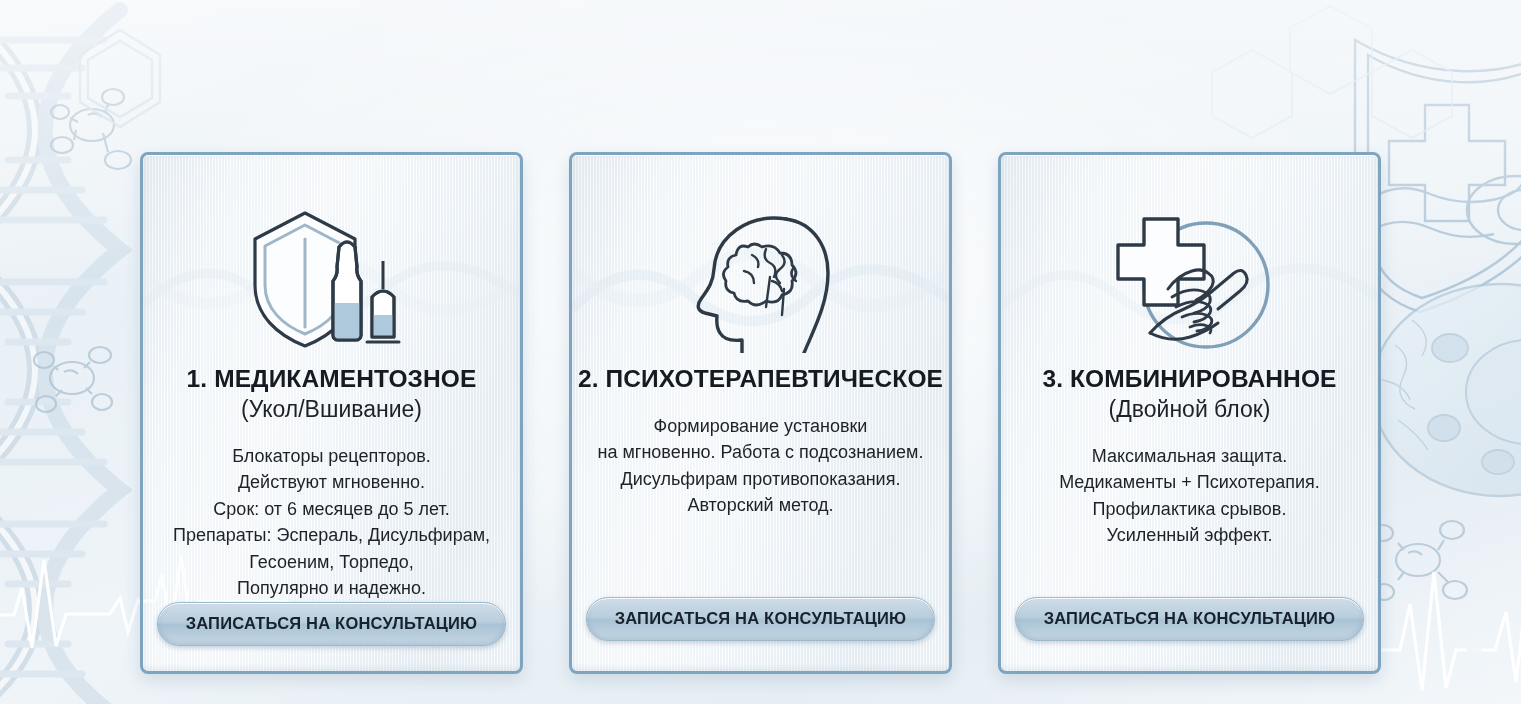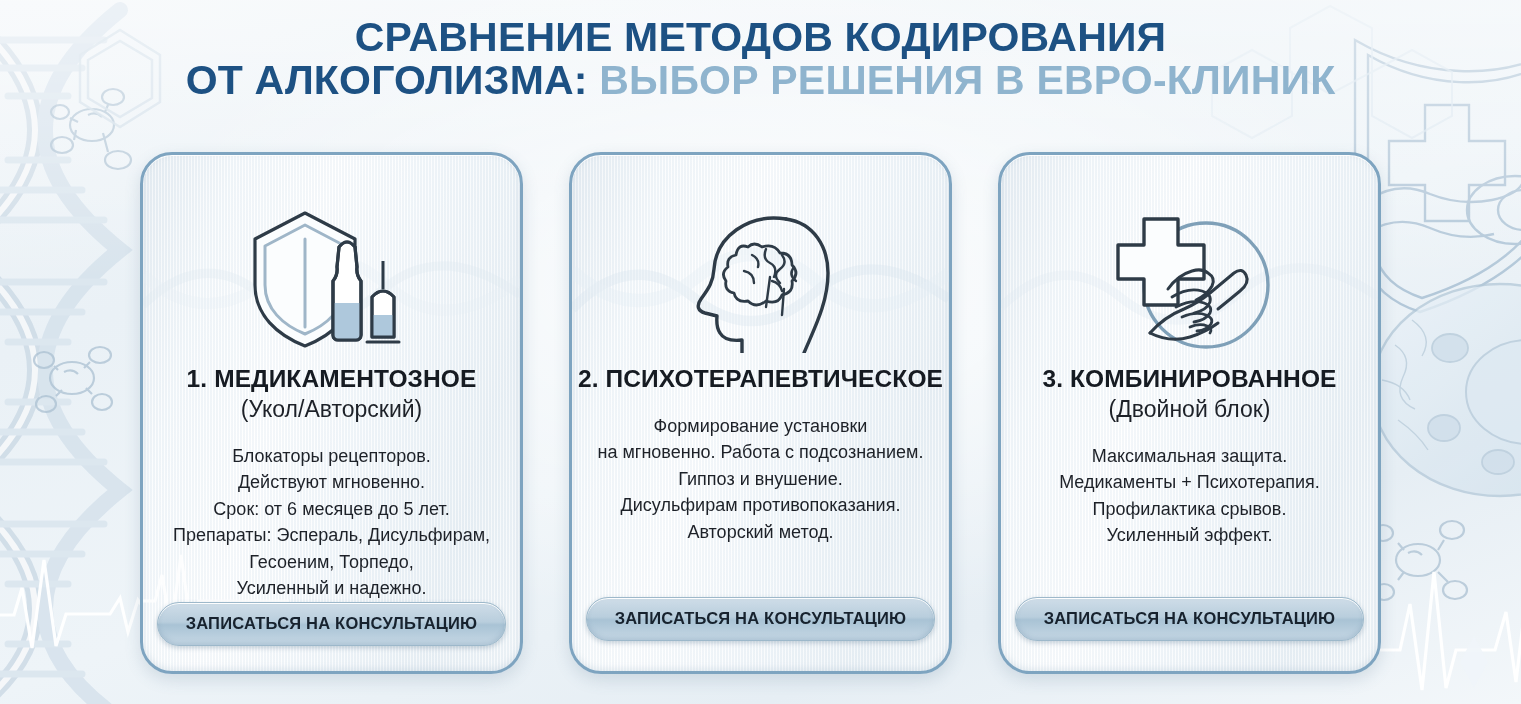--- a/index.html
+++ b/index.html
@@ -65,21 +65,21 @@
     width: 1241px;
     height: 522px;
     display: flex;
     gap: 46px;
     z-index: 4;
   }
 
   .card {
     position: relative;
     flex: 1 1 0;
-    border-radius: 32px;
+    border-radius: 8px;
     border: 3px solid #7ea4c0;
     background:
       repeating-linear-gradient(90deg, rgba(255,255,255,0.55) 0px, rgba(255,255,255,0.55) 1px, rgba(222,232,240,0.35) 1px, rgba(222,232,240,0.35) 3px),
       linear-gradient(105deg, #e3eaf0 0%, #f7fafc 18%, #ffffff 38%, #f4f8fb 60%, #e8eff4 82%, #f2f6f9 100%);
     box-shadow:
       0 6px 16px rgba(80,110,140,0.18),
       inset 0 1px 0 rgba(255,255,255,0.9),
       inset 0 -2px 6px rgba(150,175,195,0.25);
     overflow: hidden;
     display: flex;
@@ -287,27 +287,20 @@
       </g>
 
       <g fill="#f0f5f9" opacity="0.9">
         <path d="M1460 662 l14 -26 l14 26 l-14 26 z"></path>
       </g>
     </svg>
   </div>
 
   <div class="bg-sheen"></div>
 
-  <div class="title-block">
-    <div class="title-line title-line1">СРАВНЕНИЕ МЕТОДОВ КОДИРОВАНИЯ</div>
-    <div class="title-line">
-      <span class="t-dark">ОТ АЛКОГОЛИЗМА:</span>
-      <span class="t-light">ВЫБОР РЕШЕНИЯ В ЕВРО-КЛИНИК</span>
-    </div>
-  </div>
 
   <div class="cards">
 
     <div class="card">
       <svg class="card-waves" viewBox="0 0 380 150" preserveAspectRatio="none">
         <path d="M0 92 q60 -58 120 -10 q60 48 120 -4 q60 -52 140 4" fill="none" stroke="#dde7ef" stroke-width="9" opacity="0.55"></path>
         <path d="M0 62 q62 54 124 6 q62 -48 124 6 q58 50 132 -8" fill="none" stroke="#e6eef4" stroke-width="11" opacity="0.5"></path>
       </svg>
 
       <div class="card-icon">
@@ -323,29 +316,29 @@
 
           <line x1="136" y1="58" x2="136" y2="86" stroke="#2e3b47" stroke-width="3"></line>
           <path d="M125 94 q11 -12 22 0 l0 40 l-22 0 Z" fill="#ffffff" stroke="#2e3b47" stroke-width="3" stroke-linejoin="round"></path>
           <path d="M125 112 l0 22 l22 0 l0 -22 Z" fill="#aec8dc"></path>
           <path d="M125 94 q11 -12 22 0 l0 40 l-22 0 Z" fill="none" stroke="#2e3b47" stroke-width="3" stroke-linejoin="round"></path>
           <line x1="120" y1="139" x2="152" y2="139" stroke="#2e3b47" stroke-width="3" stroke-linecap="round"></line>
         </svg>
       </div>
 
       <div class="card-title">1. МЕДИКАМЕНТОЗНОЕ</div>
-      <div class="card-subtitle">(Укол/Авторский)</div>
+      <div class="card-subtitle">(Укол/Вшивание)</div>
 
       <div class="card-body">
         <div>Блокаторы рецепторов.</div>
         <div>Действуют мгновенно.</div>
         <div>Срок: от 6 месяцев до 5 лет.</div>
         <div>Препараты: Эспераль, Дисульфирам,</div>
         <div>Гесоеним, Торпедо,</div>
-        <div>Усиленный и надежно.</div>
+        <div>Популярно и надежно.</div>
       </div>
 
       <svg class="ecg-accent" viewBox="0 0 150 90">
         <path d="M0 58 L16 58 L23 32 L32 86 L42 12 L52 84 L60 58 L150 58" fill="none" stroke="#ffffff" stroke-width="3" stroke-linecap="round"></path>
       </svg>
 
       <div class="cta-wrap">
         <div class="cta">ЗАПИСАТЬСЯ НА КОНСУЛЬТАЦИЮ</div>
       </div>
     </div>
@@ -376,21 +369,20 @@
             <path d="M98 86 L96 112"></path>
           </g>
         </svg>
       </div>
 
       <div class="card-title">2. ПСИХОТЕРАПЕВТИЧЕСКОЕ</div>
 
       <div class="card-body">
         <div>Формирование установки</div>
         <div>на мгновенно. Работа с подсознанием.</div>
-        <div>Гиппоз и внушение.</div>
         <div>Дисульфирам противопоказания.</div>
         <div>Авторский метод.</div>
       </div>
 
       <div class="cta-wrap">
         <div class="cta">ЗАПИСАТЬСЯ НА КОНСУЛЬТАЦИЮ</div>
       </div>
     </div>
 
     <div class="card">

